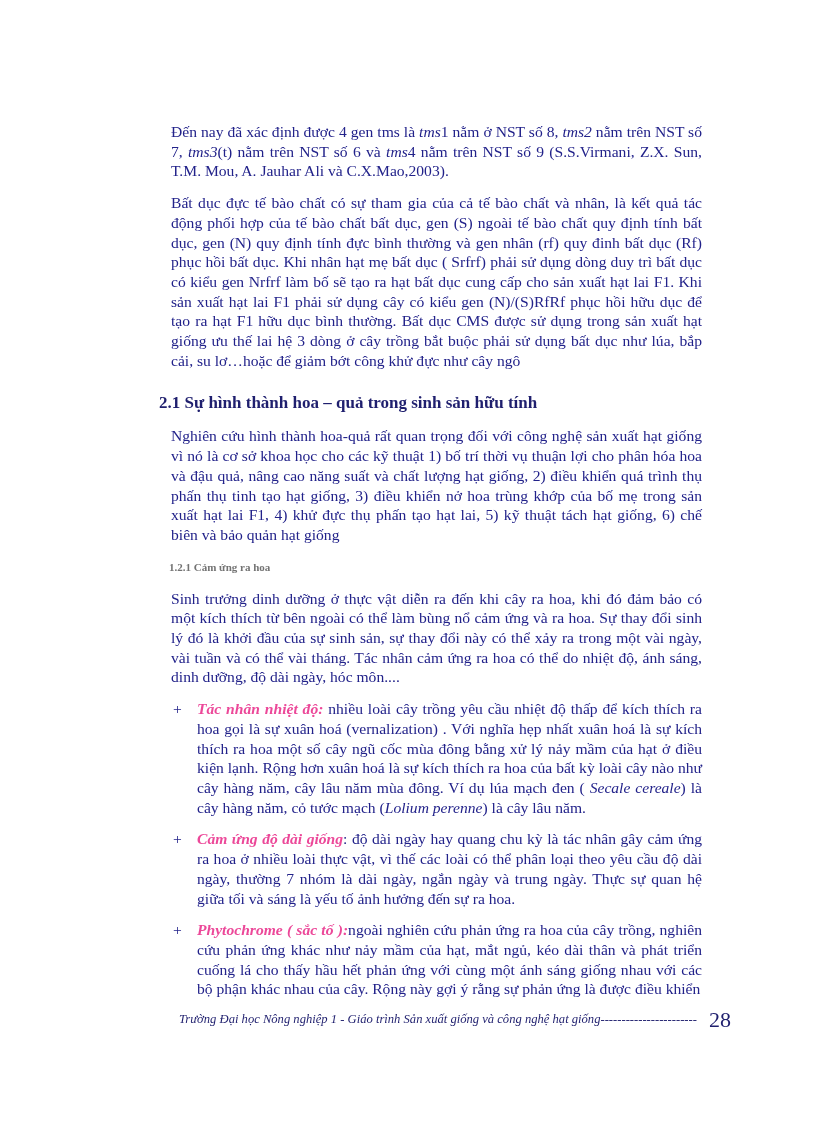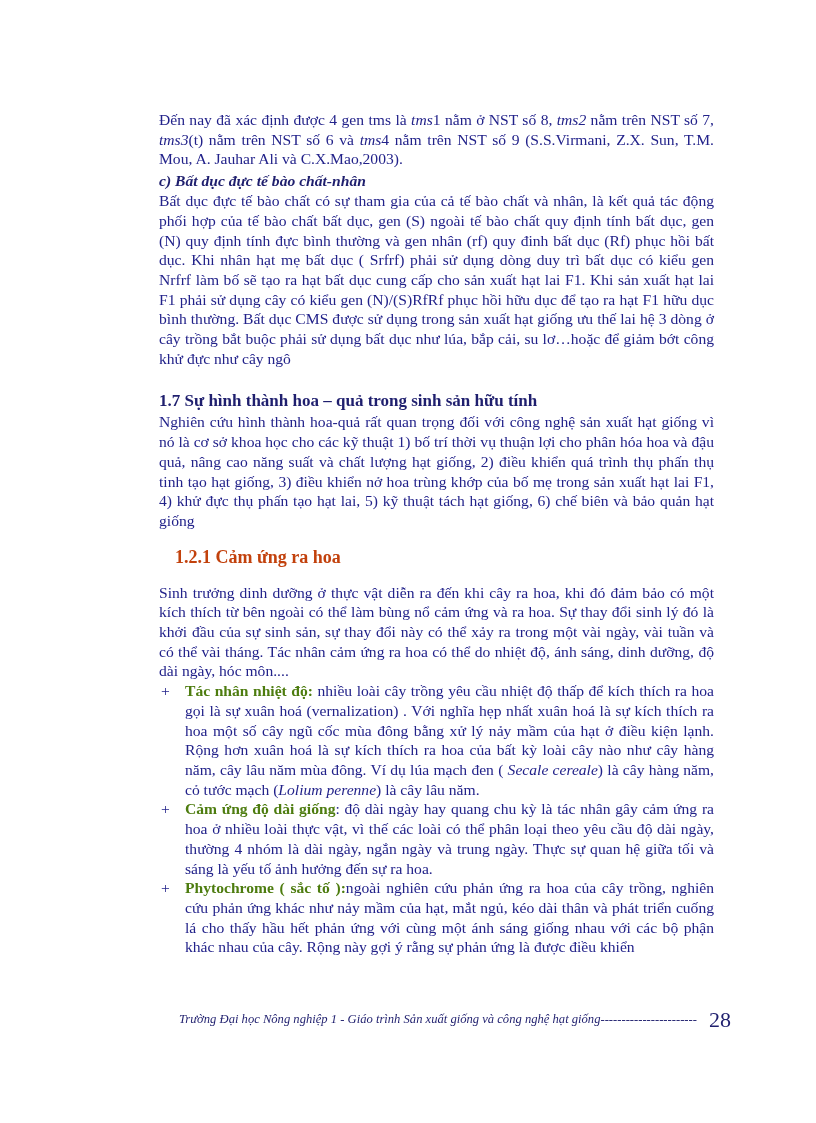--- a/index.html
+++ b/index.html
@@ -1,54 +1,53 @@
 <!DOCTYPE html>
 <html><head>
 <meta charset="utf-8">
 <style>
   html, body { margin: 0; padding: 0; }
   body { width: 816px; height: 1123px; background: #ffffff; position: relative; overflow: hidden;
          font-family: "Liberation Serif", "DejaVu Serif", serif; color: #22228a; }
   .page { position: absolute; left: 159px; top: 110px; width: 555px; }
-  .p { font-size: 15.6px; line-height: 19.7px; text-align: justify; margin: 0; }
+  .p { font-size: 15.6px; line-height: 19.7px; text-align: justify; margin: 12px; }
   .p-last { text-align-last: left; }
   .subhead { font-size: 15.6px; line-height: 20px; font-weight: bold; font-style: italic; color: #1f1f6e; margin: 2px 0 0 0; }
   .h2 { font-size: 17px; line-height: 22px; font-weight: bold; color: #1f1f6e; margin: 22px 0 0 0; }
-  .h3 { font-size: 18px; line-height: 20px; font-weight: bold; color: #c2410c; margin: 16px; }
+  .h3 { font-size: 11px; line-height: 20px; font-weight: bold; color: #737373; margin: 10px; }
   .bullet { position: relative; padding-left: 26px; }
   .bullet .mark { position: absolute; left: 2px; top: 0; font-size: 15.6px; line-height: 19.7px; }
-  .term { font-weight: bold; color: #4d7c0f; }
+  .term { font-weight: bold; font-style: italic; color: #ec4899; }
   i.sci { font-style: italic; }
   .footer { position: absolute; left: 159px; top: 1012px; width: 560px; font-size: 12.6px; font-style: italic; color: #1f1f6e; white-space: nowrap; margin-left: 20px; }
   .footer .num { font-style: normal; font-size: 22px; position: absolute; left: 530px; top: -5px; }
 </style>
 </head>
 <body>
 
 <div class="page">
 
   <p class="p p-last"><span>Đến nay đã xác định được 4 gen tms là </span><i class="sci">tms</i><span>1 nằm ở NST số 8, </span><i class="sci">tms2</i><span> nằm trên NST số 7, </span><i class="sci">tms3</i><span>(t) nằm trên NST số 6 và </span><i class="sci">tms</i><span>4 nằm trên NST số 9 (S.S.Virmani, Z.X. Sun, T.M. Mou, A. Jauhar Ali và C.X.Mao,2003).</span></p>
 
-  <h4 class="subhead">c) Bất dục đực tế bào chất-nhân</h4>
   <p class="p p-last">Bất dục đực tế bào chất có sự tham gia của cả tế bào chất và nhân, là  kết quả tác động phối hợp của tế bào chất bất dục, gen (S) ngoài tế bào chất quy định tính bất dục, gen (N) quy định tính đực bình thường và gen nhân (rf) quy đinh bất dục (Rf) phục hồi bất dục.  Khi nhân hạt mẹ bất dục ( Srfrf) phải sử dụng dòng duy trì bất dục có kiểu gen Nrfrf làm bố sẽ tạo ra hạt bất dục cung cấp cho sản xuất hạt lai F1. Khi sản xuất hạt lai F1 phải sử dụng cây có kiểu gen (N)/(S)RfRf  phục hồi hữu dục để tạo ra hạt F1 hữu dục bình thường. Bất dục CMS được sử dụng trong  sản xuất hạt giống ưu thế lai hệ 3 dòng ở cây trồng bắt buộc phải sử dụng bất dục như lúa, bắp cải, su lơ…hoặc để giảm bớt công khử đực như cây ngô</p>
 
-  <h2 class="h2">1.7  Sự hình thành hoa – quả trong sinh sản hữu tính</h2>
+  <h2 class="h2">2.1  Sự hình thành hoa – quả trong sinh sản hữu tính</h2>
   <p class="p p-last">Nghiên cứu hình thành hoa-quả rất quan trọng đối với công nghệ sản xuất hạt giống vì nó là cơ sở khoa học cho các kỹ thuật 1) bố trí thời vụ thuận lợi cho phân hóa hoa và đậu quả, nâng cao năng suất và chất lượng hạt giống, 2) điều khiển quá trình thụ phấn thụ tinh tạo hạt giống, 3) điều khiển nở hoa trùng khớp của bố mẹ trong sản xuất hạt lai F1, 4) khử đực thụ phấn tạo hạt lai, 5)  kỹ thuật tách hạt giống, 6) chế biên và bảo quản hạt giống</p>
 
   <h3 class="h3">1.2.1 Cảm ứng ra hoa</h3>
   <p class="p p-last">Sinh trưởng dinh dưỡng ở thực vật diễn ra đến khi cây ra hoa,  khi đó đảm bảo có một kích thích từ bên ngoài có thể làm bùng nổ cảm ứng và ra hoa. Sự thay đổi sinh lý đó là khởi đầu của sự sinh sản, sự thay đổi này có thể xảy ra trong một vài ngày, vài tuần và có thể vài tháng. Tác nhân cảm ứng ra hoa có thể do nhiệt độ, ánh sáng, dinh dưỡng, độ dài ngày, hóc môn....</p>
 
   <div class="p bullet p-last">
     <span class="mark">+</span>
     <span class="term">Tác nhân nhiệt độ:</span><span> nhiều loài cây trồng yêu cầu nhiệt độ thấp để kích thích ra hoa gọi là sự xuân hoá (vernalization) . Với nghĩa hẹp nhất xuân hoá là sự kích thích ra hoa một số cây ngũ cốc mùa đông bằng xử lý nảy mầm của hạt ở điều kiện lạnh. Rộng hơn xuân hoá là sự kích thích ra hoa của bất kỳ loài cây nào như cây hàng năm, cây lâu năm mùa đông. Ví dụ lúa mạch đen ( </span><i class="sci">Secale cereale</i><span>) là cây hàng năm, cỏ tước mạch (</span><i class="sci">Lolium perenne</i><span>) là cây lâu năm.</span>
   </div>
 
   <div class="p bullet p-last">
     <span class="mark">+</span>
-    <span class="term">Cảm ứng độ dài giống</span><span>: độ dài ngày hay quang chu kỳ là tác nhân gây cảm ứng ra hoa ở nhiều loài thực vật, vì thế các loài có thể phân loại theo yêu cầu độ dài ngày, thường 4 nhóm là dài ngày, ngắn ngày và trung ngày. Thực sự quan hệ giữa tối và sáng là yếu tố ảnh hưởng đến sự ra hoa.</span>
+    <span class="term">Cảm ứng độ dài giống</span><span>: độ dài ngày hay quang chu kỳ là tác nhân gây cảm ứng ra hoa ở nhiều loài thực vật, vì thế các loài có thể phân loại theo yêu cầu độ dài ngày, thường 7 nhóm là dài ngày, ngắn ngày và trung ngày. Thực sự quan hệ giữa tối và sáng là yếu tố ảnh hưởng đến sự ra hoa.</span>
   </div>
 
   <div class="p bullet">
     <span class="mark">+</span>
     <span class="term">Phytochrome ( sắc tố ):</span><span>ngoài nghiên cứu phản ứng ra hoa của cây trồng, nghiên cứu phản ứng khác như nảy mầm của hạt, mắt ngủ, kéo dài thân và phát triển cuống lá cho thấy hầu hết phản ứng với cùng một ánh sáng giống nhau với các bộ phận khác nhau của cây. Rộng này gợi ý rằng  sự phản ứng là được điều khiển</span>
   </div>
 
 </div>
 
 <div class="footer">

